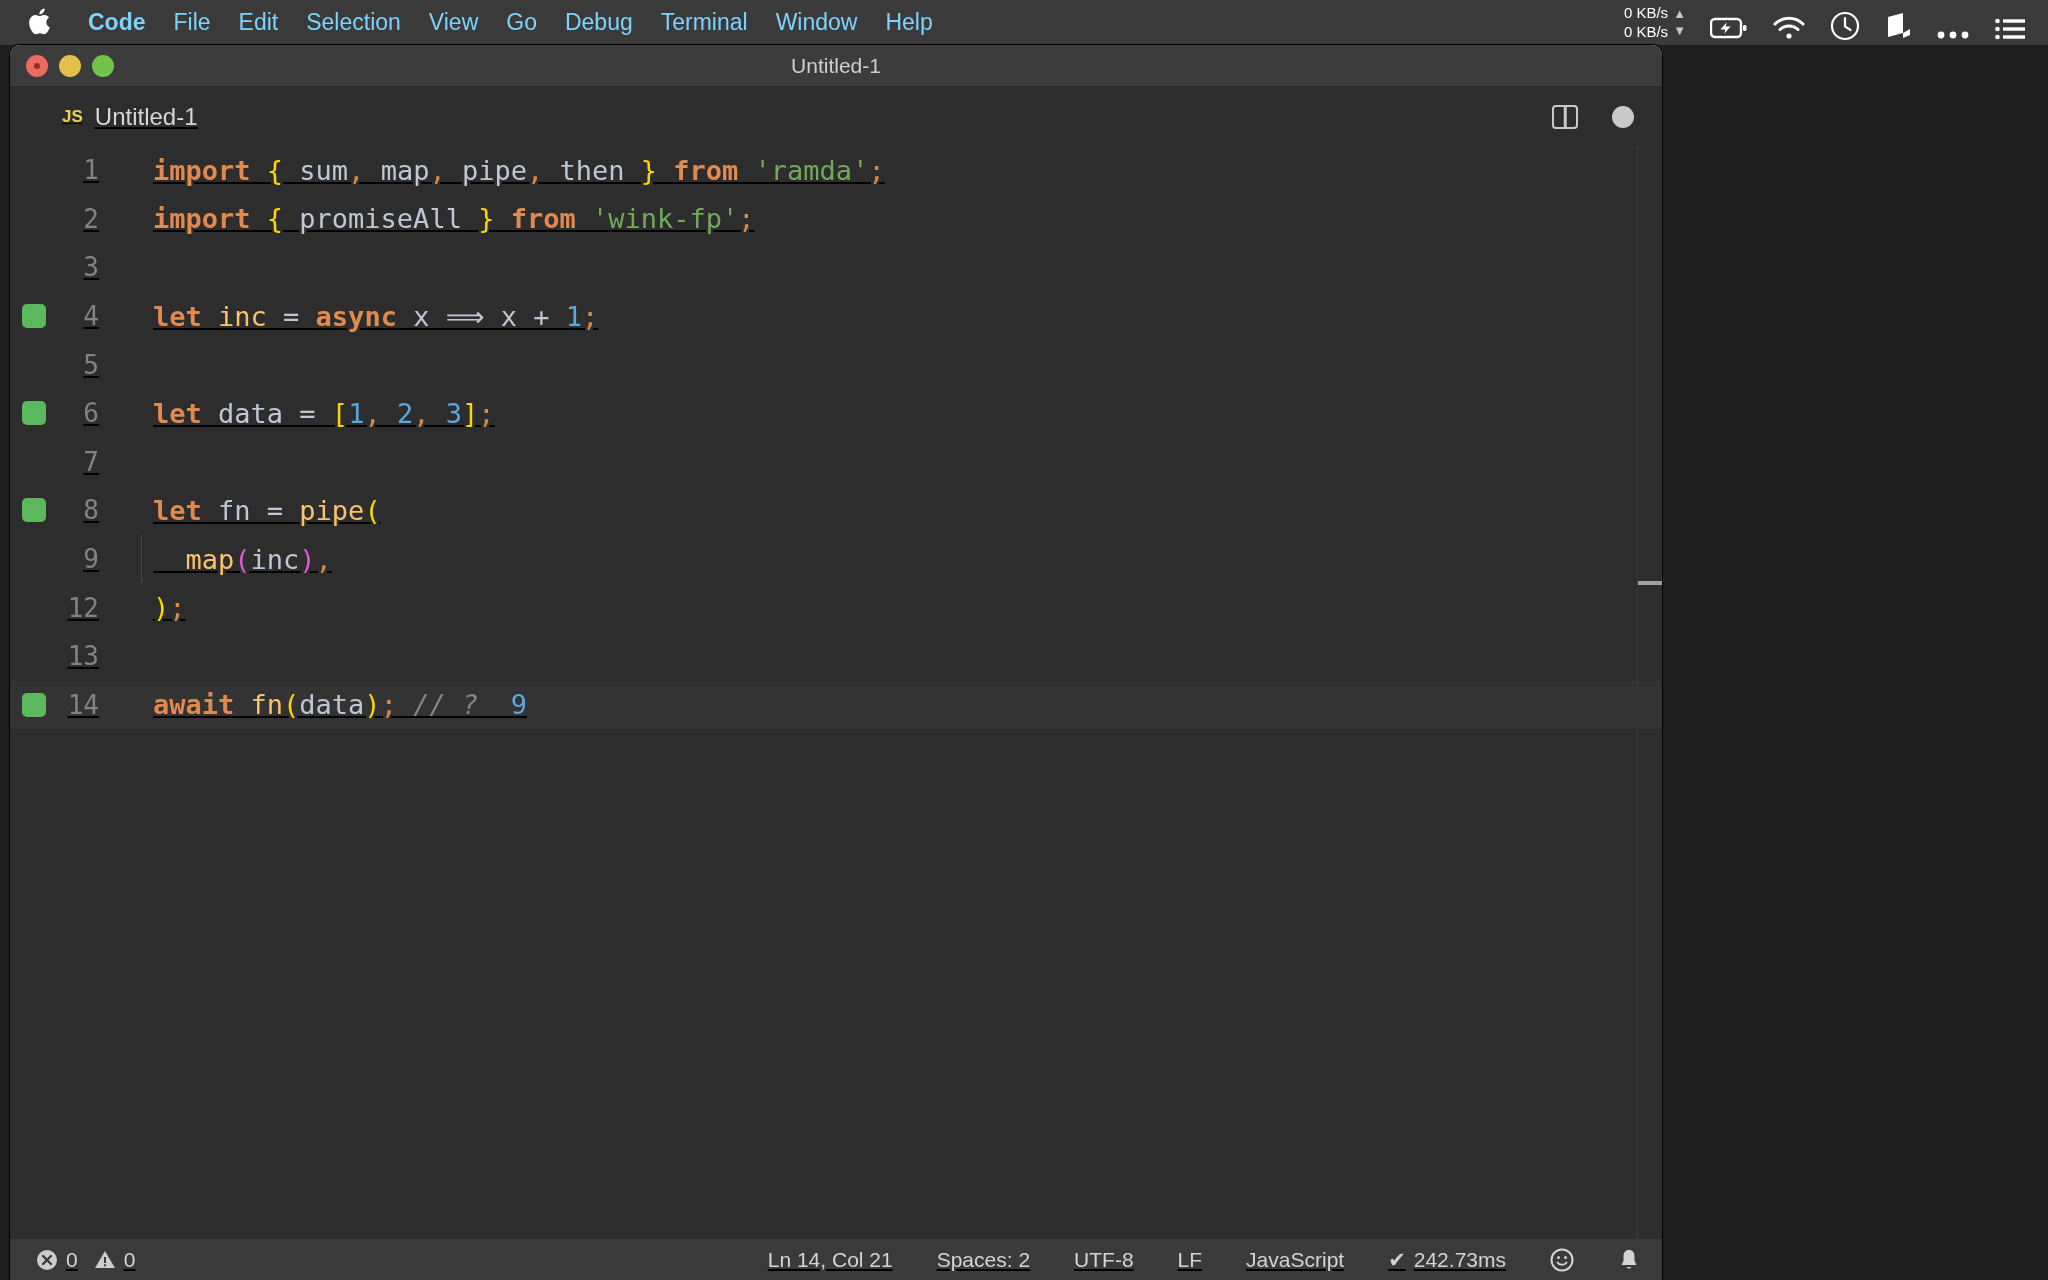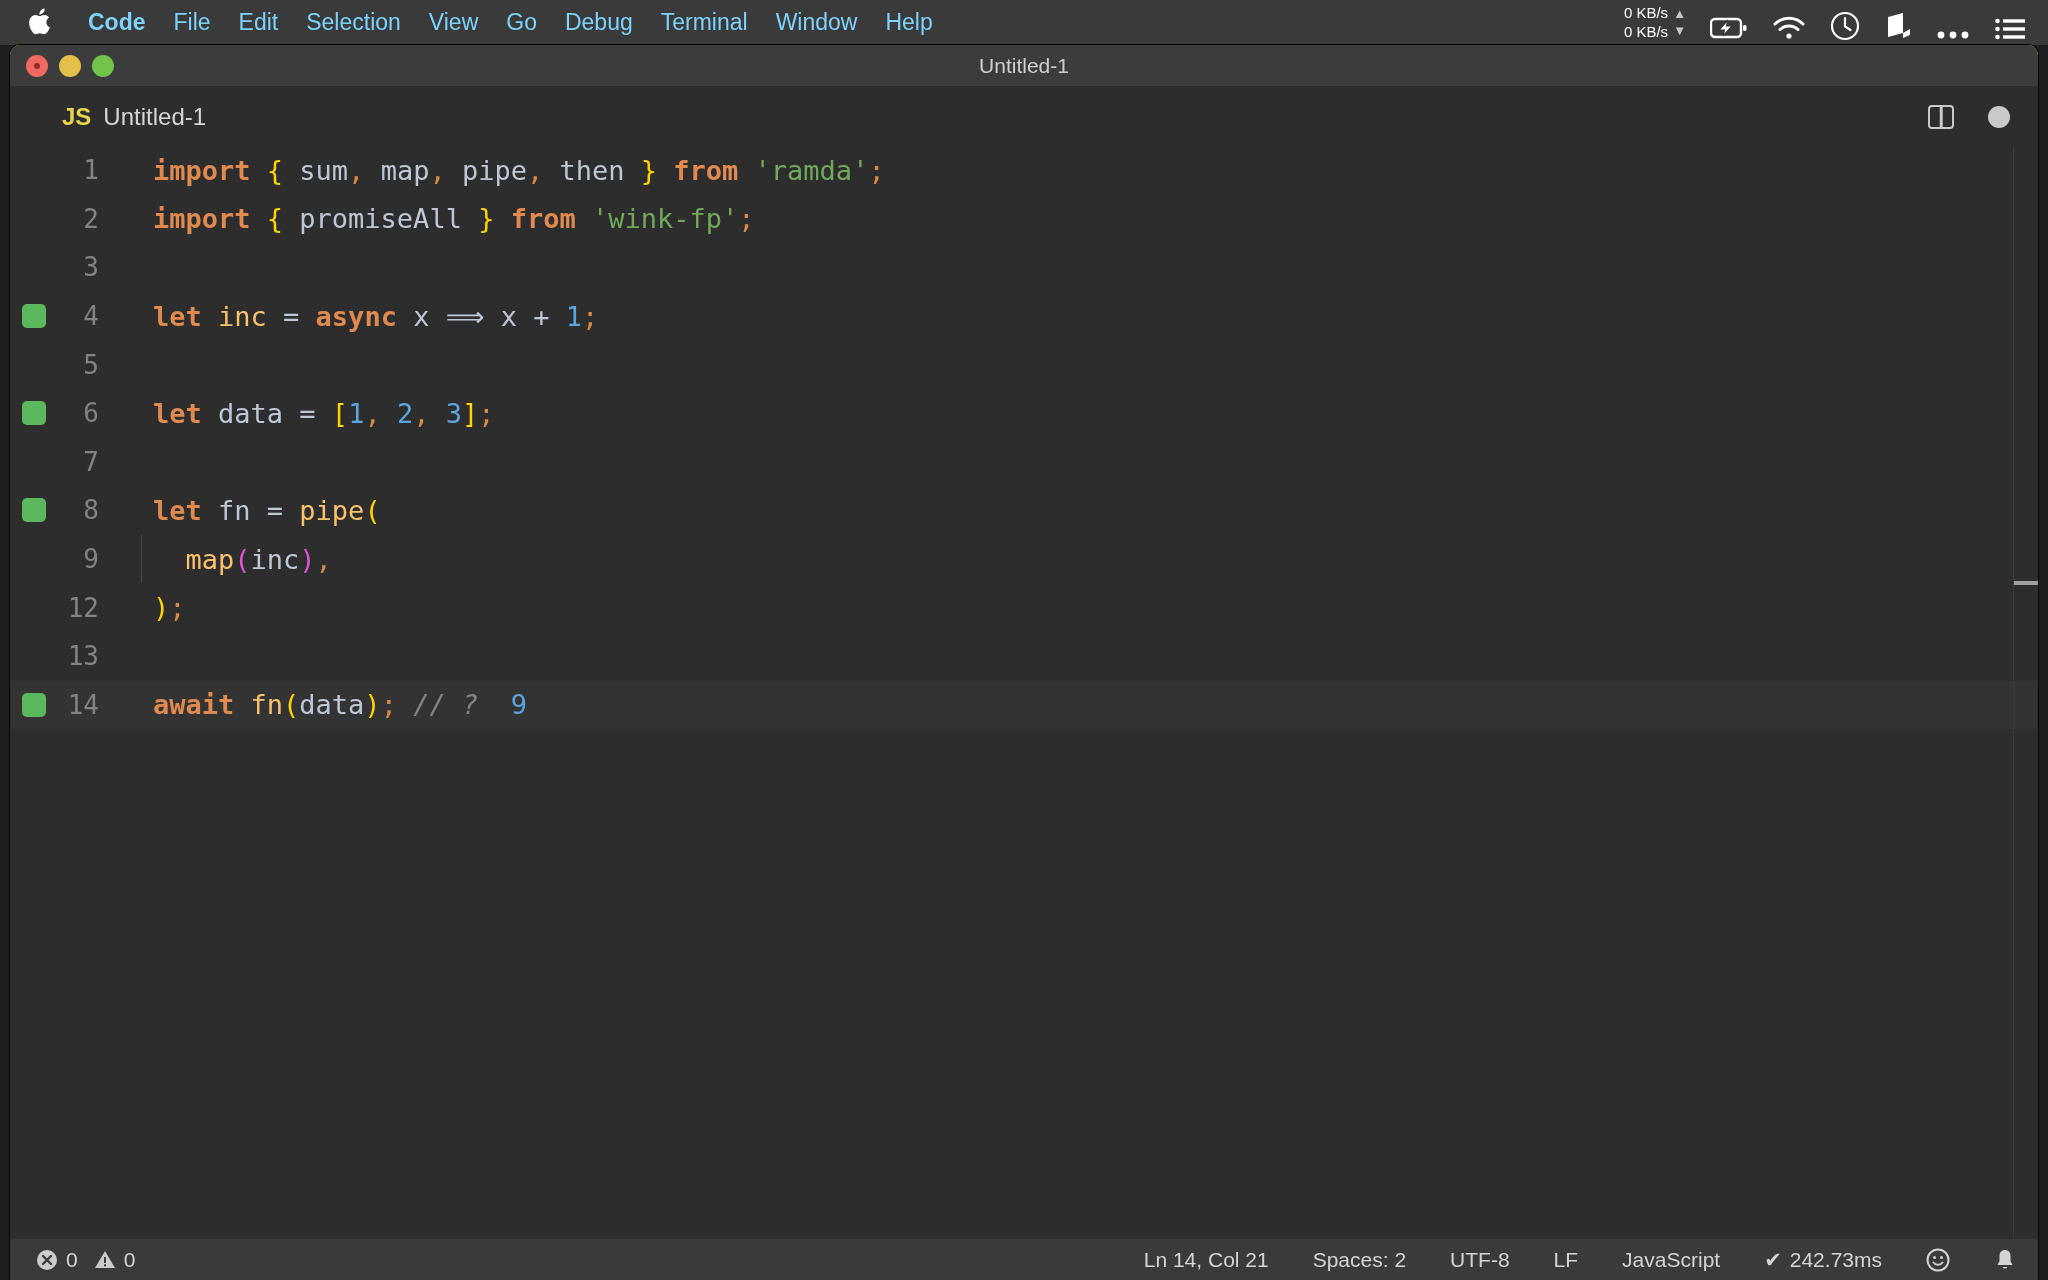--- a/index.html
+++ b/index.html
@@ -58,26 +58,27 @@
   }
   #net-speed .rates { text-align: right; }
   #net-speed .arrows { display: flex; flex-direction: column; font-size: 13px; color: #c8c8c8; line-height:1.25;}
   .tray-icon { display: flex; align-items: center; justify-content: center; color: #fff; }
 
   
   #vscode-window {
     position: absolute;
     left: 10px;
     top: 45px;
-    width: 2028px;
+    width: 1652px;
     height: 1235px;
     background: #fde047;
     border-radius: 10px 10px 0 0;
     overflow: hidden;
     box-shadow: 0 0 0 1px #000;
+    text-decoration: underline;
   }
 
   
   #title-bar {
     position: relative;
     height: 42px;
     background: #3c3c3c;
     display: flex;
     align-items: center;
     border-bottom: 1px solid #2a2a2a;
@@ -112,21 +113,21 @@
   }
   #tab-active {
     display: flex;
     align-items: center;
     gap: 12px;
     padding: 0 26px 0 52px;
     background: #2d2d2d;
     height: 100%;
   }
   #tab-js-icon {
-    font-size: 24px;
+    font-size: 17px;
     font-weight: bold;
     color: #e9d44b;
     font-family: "Liberation Sans", sans-serif;
   }
   #tab-label {
     font-size: 24px;
     color: #d6d6d6;
   }
   #editor-actions {
     margin-left: auto;

